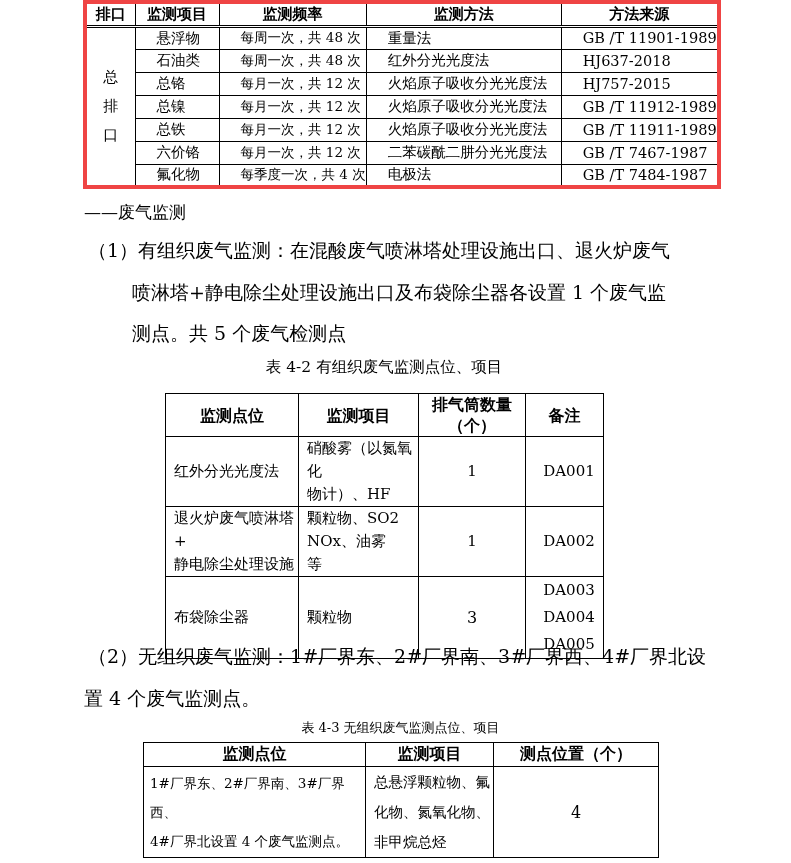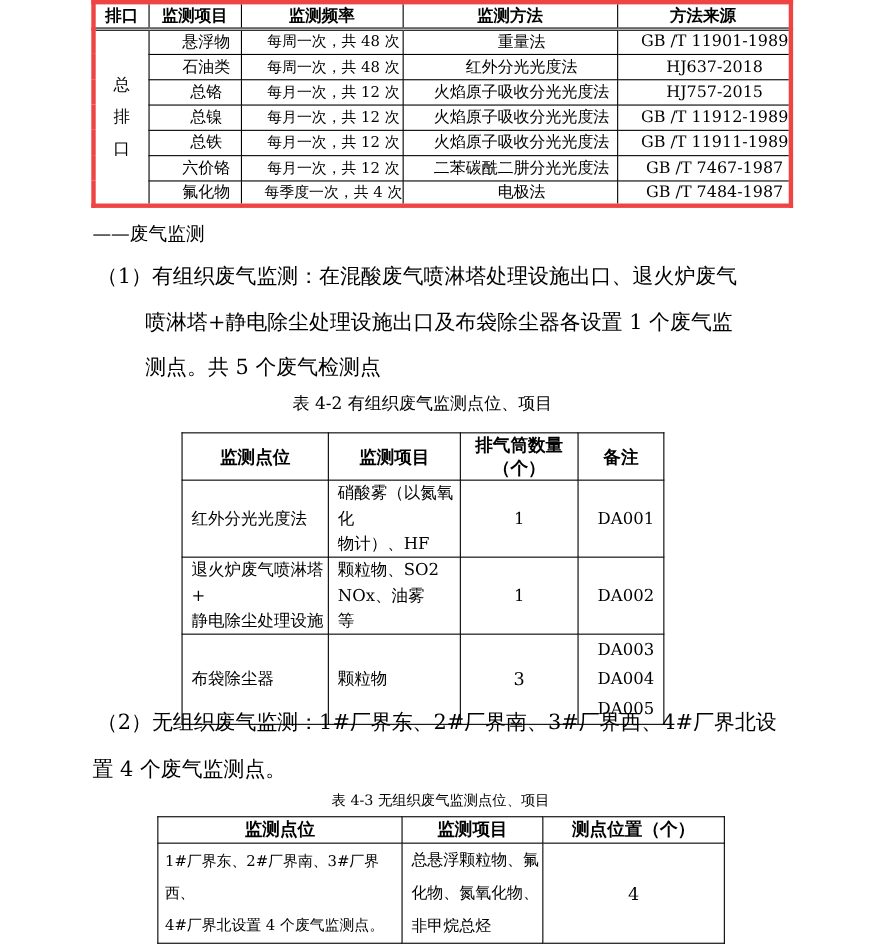--- a/index.html
+++ b/index.html
@@ -13,21 +13,21 @@
 
   
   table { border-collapse:collapse; table-layout:fixed; }
   .t1 { position:absolute; left:83px; top:0; border:4px solid #ef4444; }
   .t1 th, .t1 td { border:1.4px solid #000; vertical-align:middle; white-space:nowrap; overflow:hidden; }
   .t1 thead th {
     font-weight:bold; font-size:15px; text-align:center; height:24px;
     border-bottom:3px double #000;
   }
   .t1 tbody tr { height:23px; }
-  .t1 td { font-size:14.5px; text-align:center; padding-left:21px; }
+  .t1 td { font-size:14.5px; text-align:left; padding-left:21px; }
   .t1 td.cf { font-size:13.5px;margin-top:20px; }
   .t1 td.outlet {
     text-align:center; padding:0; font-size:15px; line-height:29px;
     white-space:pre-line;
   }
 
   
   .t2 { position:absolute; left:165px; top:393px; border:1.8px solid #000; }
   .t2 th, .t2 td { border:1.4px solid #000; vertical-align:middle; overflow:hidden; }
   .t2 thead th {

